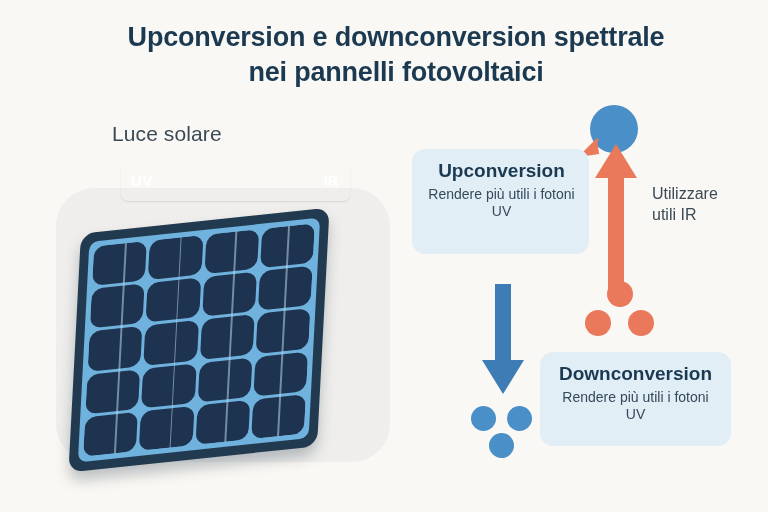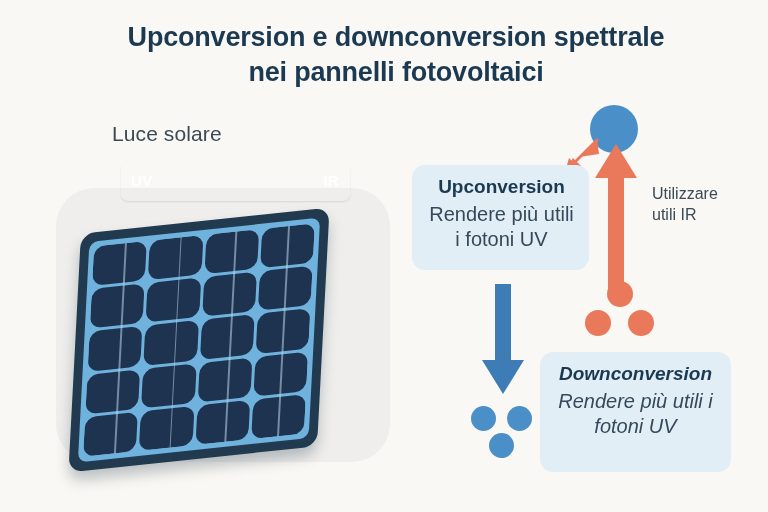--- a/index.html
+++ b/index.html
@@ -165,37 +165,36 @@
   .info-box .heading {
     display: block;
     font-size: 19px;
     font-weight: bold;
     color: #1b3a52;
     line-height: 1.25;
     margin-bottom: 3px;
   }
   .info-box .body {
     display: block;
-    font-size: 20px;
+    font-size: 14px;
     color: #35495a;
     line-height: 1.26;
   }
   #upconversion-box {
     left: 400px;
-    top: 165px;
+    top: 149px;
     width: 177px;
     height: 105px;
     padding-left: 16px;
   }
   #downconversion-box {
     left: 528px;
     top: 352px;
     width: 191px;
-    height: 120px;
-    font-style: italic;
+    height: 94px;
   }
 
   
   #ir-note {
     position: absolute;
     left: 640px;
     top: 184px;
     width: 124px;
     color: #3b4a55;
     font-size: 16px;

